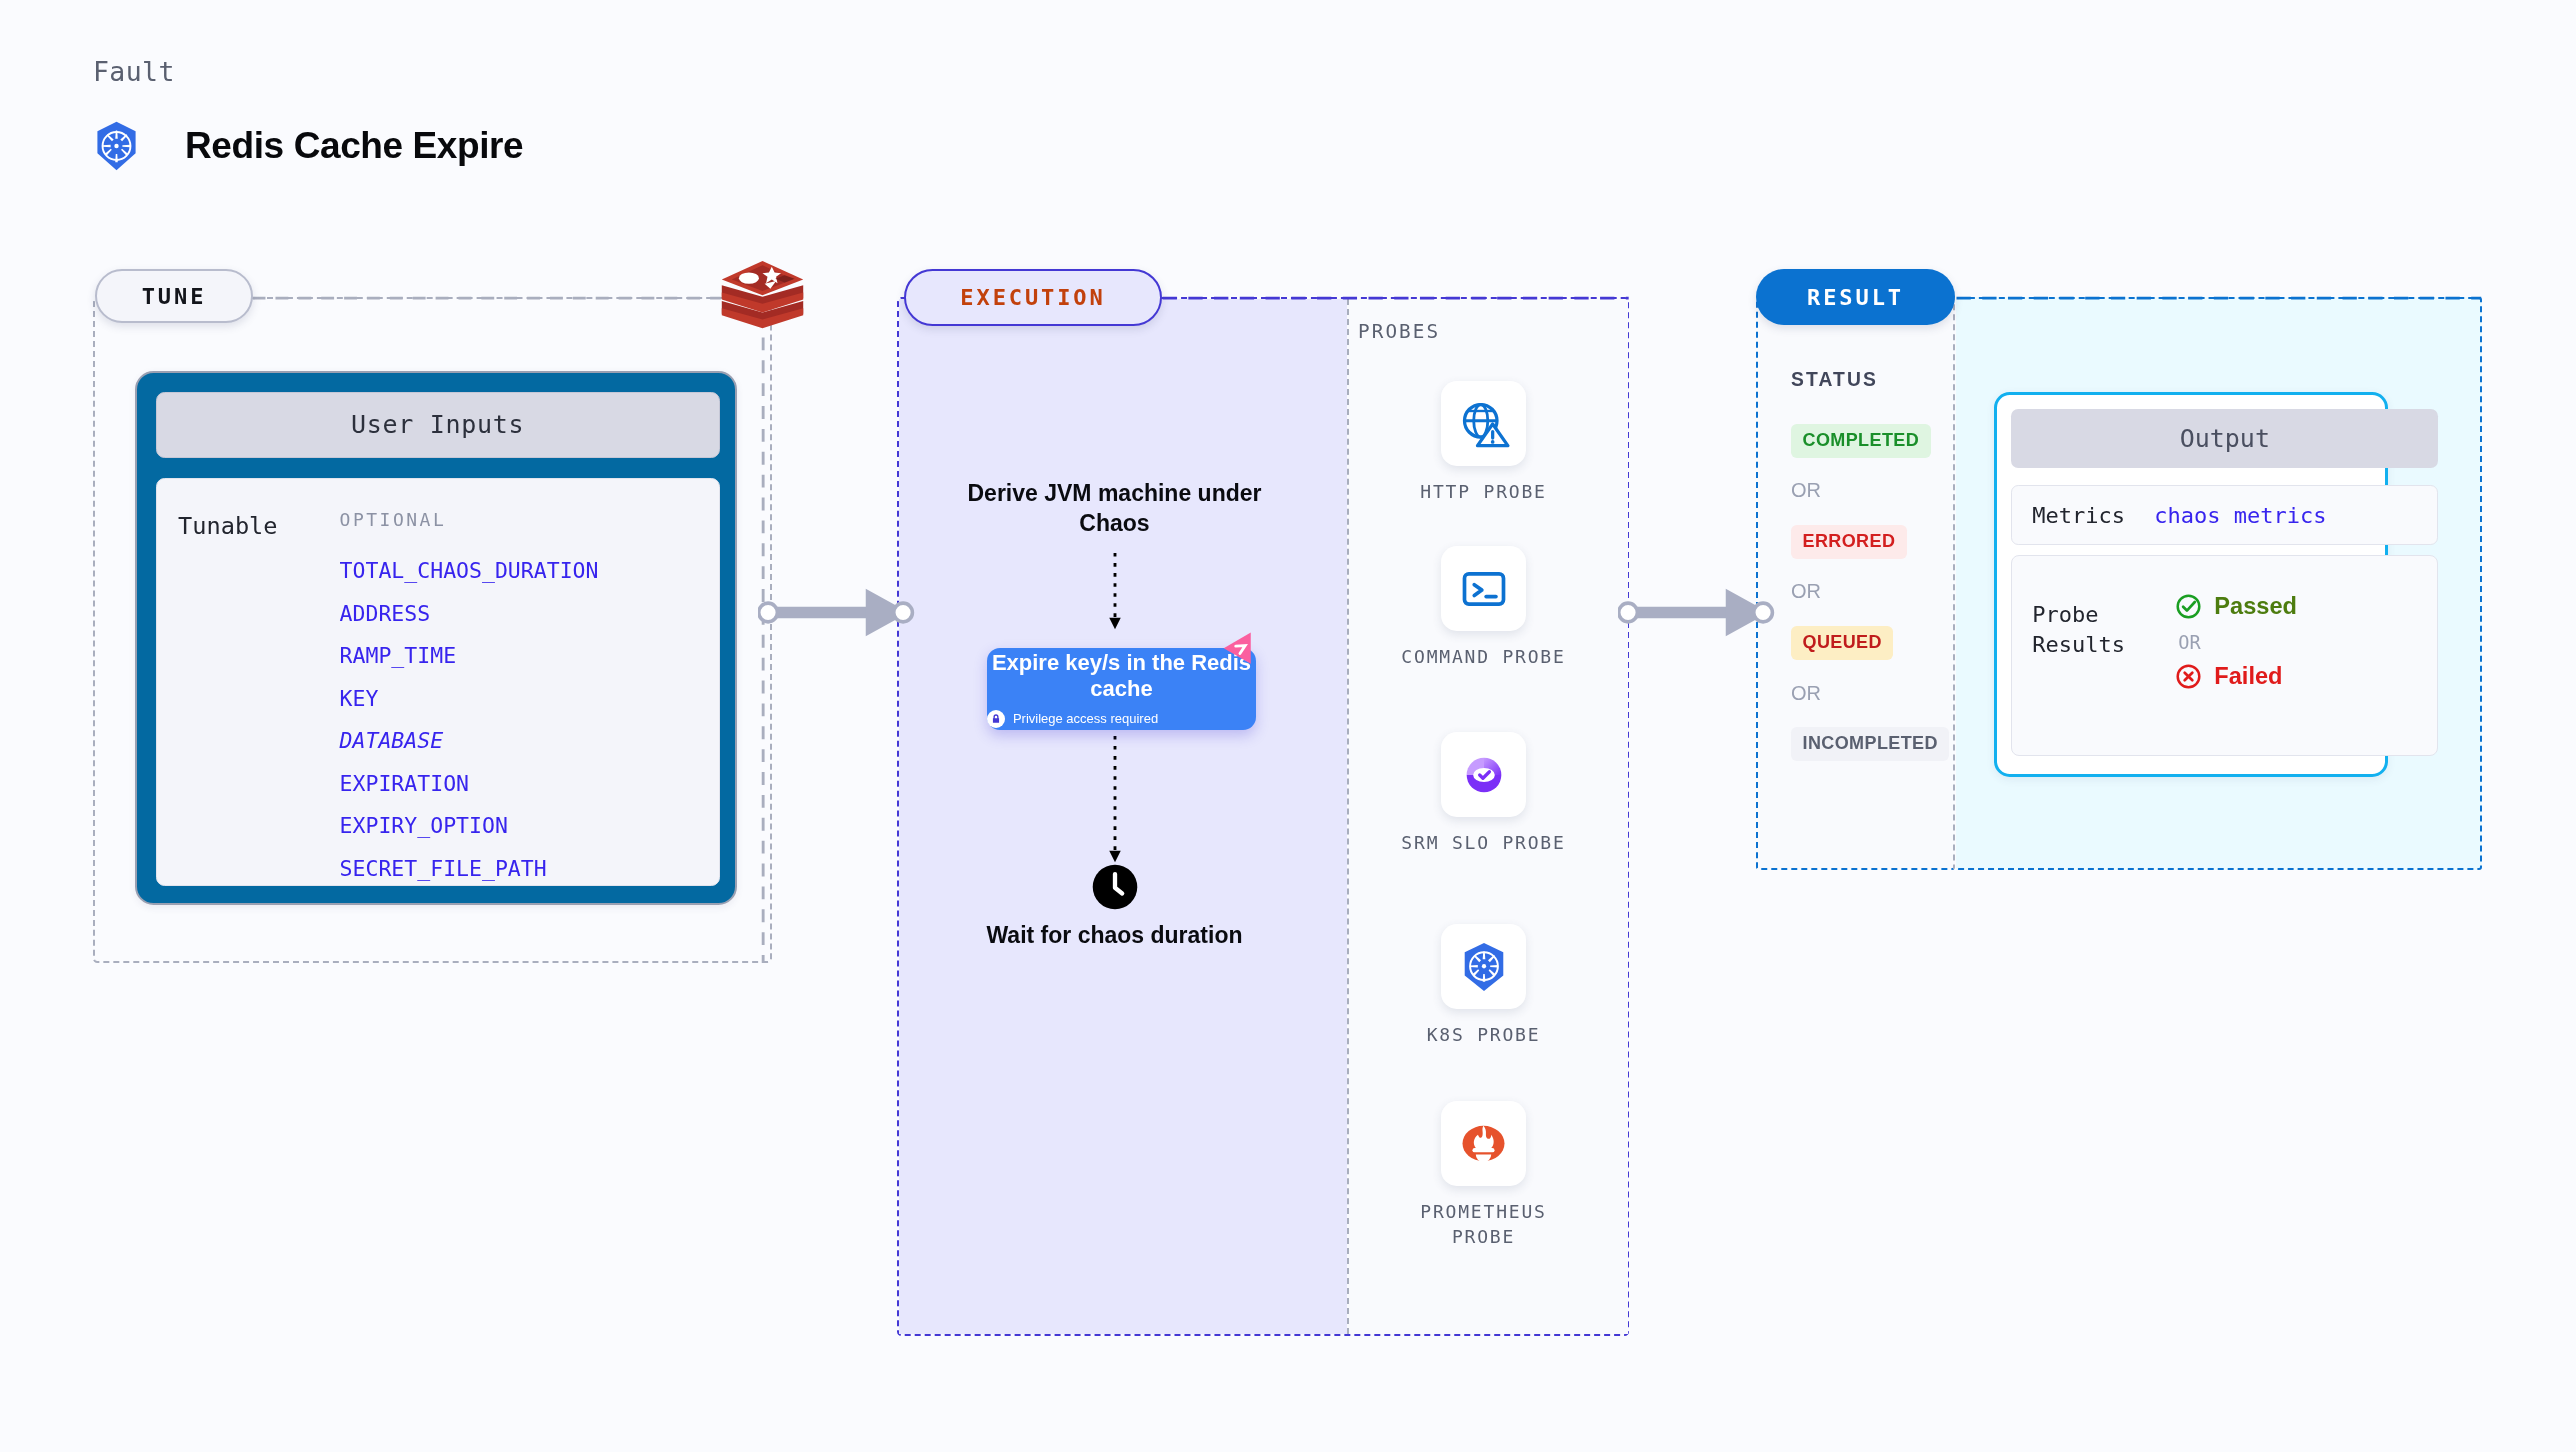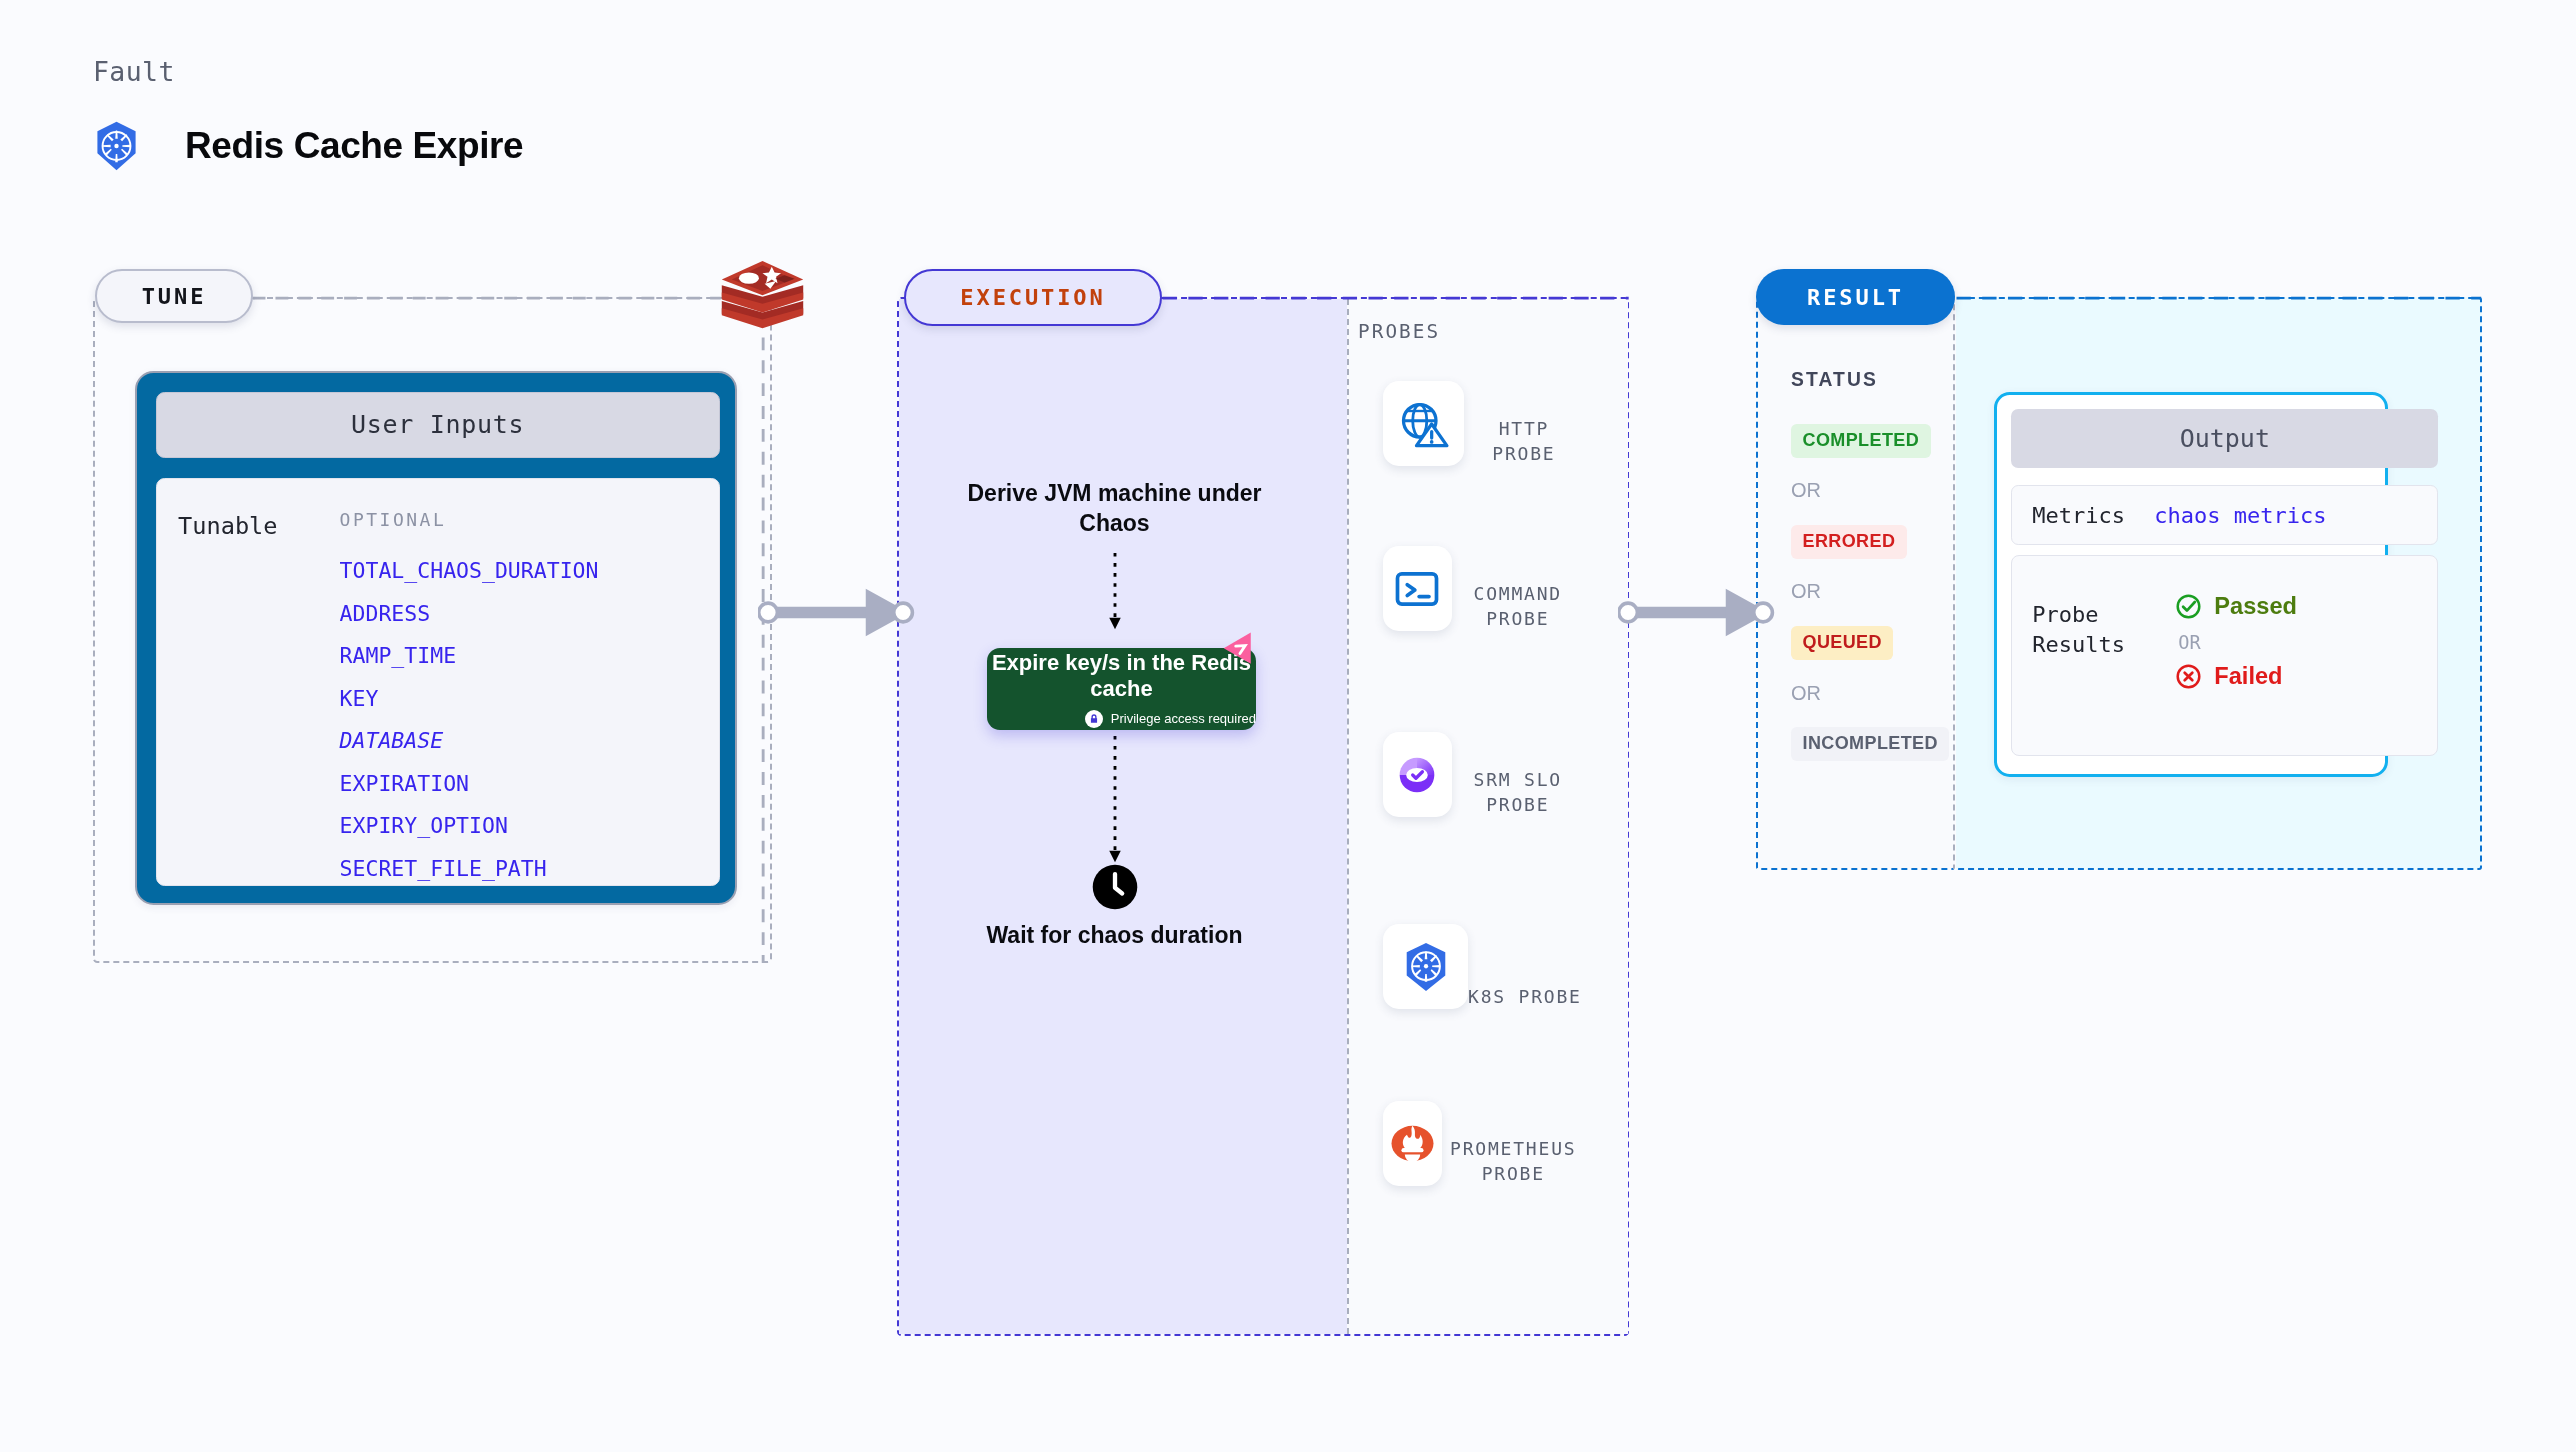--- a/index.html
+++ b/index.html
@@ -87,36 +87,36 @@
     position: absolute; left: 448px; top: 0; width: 281px; height: 100%;
     background: #f9fafd; border-left: 2.1px dashed #a9aebe;
   }
   .exec-step-text {
     position: absolute; width: 301px; text-align: center;
     font-size: 23px; font-weight: bold; color: #0a0b10; line-height: 1.3;
   }
   .dotted-arrow { position: absolute; }
   .action-card {
     position: absolute; left: 987px; top: 648px; width: 269px; height: 82px;
-    background: #14532d; border-radius: 13px;
-    display: flex; flex-direction: column; align-items: flex-end; justify-content: center;
+    background: #3b82f6; border-radius: 13px;
+    display: flex; flex-direction: column; align-items: flex-start; justify-content: center;
     box-shadow: 0 5.7px 13px rgba(68,56,212,.25); z-index: 4;
   }
   .action-title { color: #ffffff; font-size: 22px; font-weight: bold; text-align: center; line-height: 1.2; }
   .priv-row { display: flex; align-items: center; gap: 7.9px; margin-top: 7.2px; }
   .priv-text { color: #ffffff; font-size: 13px; }
   .corner-badge { position: absolute; left: 1218px; top: 630px; width: 52px; height: 44px; z-index: 5; }
   .clock-node { position: absolute; left: 1092px; top: 864px; width: 46px; height: 46px; z-index: 4; }
 
   .probes-label {
     position: absolute; left: 1358px; top: 320px;
     font-family: "DejaVu Sans Mono", monospace; font-size: 19.3px;
     color: #5a6070; letter-spacing: 2.1px;
   }
-  .probe-item { position: absolute; width: 201px; display: flex; align-items: flex-end; }
+  .probe-item { position: absolute; width: 201px; display: flex; flex-direction: column; align-items: center; }
   .probe-tile {
     width: 85px; height: 85px; background: #ffffff; border-radius: 15.8px;
     display: flex; align-items: center; justify-content: center;
     box-shadow: 0 3.6px 10px rgba(60,70,110,.12);
   }
   .probe-name {
     margin-top: 14.3px; font-family: "DejaVu Sans Mono", monospace;
     font-size: 18px; color: #5a6070; letter-spacing: 1.8px;
     text-align: center; line-height: 1.35;
   }

